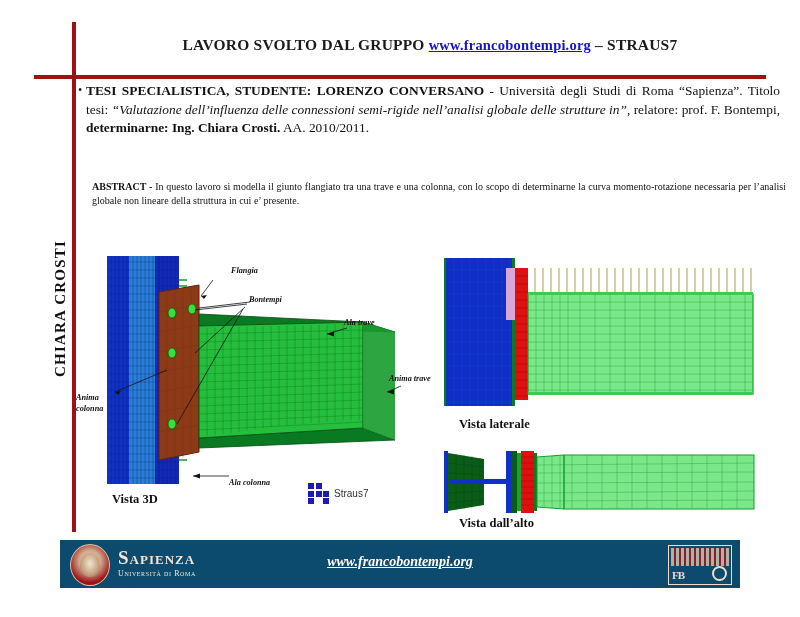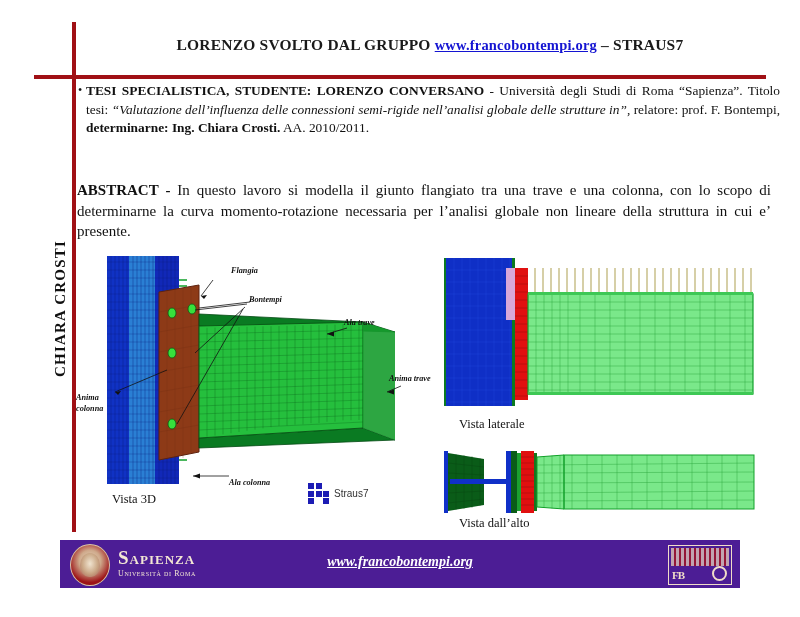--- a/index.html
+++ b/index.html
@@ -23,38 +23,38 @@
       letter-spacing:1.2px;color:#111;text-align:center;}
 
   
   .para{position:absolute;color:#111;}
   .p1{left:80px;top:82px;width:700px;font-size:13.4px;line-height:1.38;text-align:justify;}
   .p1 .bullet{position:absolute;left:-2px;top:0;font-size:12px;}
   .p1 .inner{display:block;padding-left:6px;}
   .b{font-weight:bold;}
   .i{font-style:italic;}
 
-  .p2{left:77px;top:180px;width:694px;font-size:15px;line-height:1.38;text-align:justify;}
+  .p2{left:92px;top:180px;width:694px;font-size:10px;line-height:1.38;text-align:justify;}
 
   
   .fig{position:absolute;}
-  .fig-cap{position:absolute;font-family:"Liberation Serif",serif;font-weight:normal;
+  .fig-cap{position:absolute;font-family:"Liberation Serif",serif;font-weight:bold;
       font-size:12.5px;color:#111;}
   .ann{position:absolute;font-family:"Liberation Serif",serif;font-style:italic;
       font-weight:bold;font-size:8.2px;color:#111;line-height:1.15;white-space:nowrap;}
 
   
   .straus{position:absolute;left:308px;top:483px;display:flex;align-items:center;gap:5px;}
   .straus .grid{display:grid;grid-template-columns:repeat(3,6px);grid-template-rows:repeat(3,6px);gap:1.5px;}
   .straus .grid i{display:block;background:#1c1cb4;}
   .straus .grid i.off{background:transparent;}
   .straus span{font-family:"Liberation Sans",sans-serif;font-size:10px;color:#333;}
 
   
-  .footer{position:absolute;left:60px;top:540px;width:680px;height:48px;background:#4c1d95;}
+  .footer{position:absolute;left:60px;top:540px;width:680px;height:48px;background:#0c4a6e;}
   .foot-logo{position:absolute;left:10px;top:4px;width:38px;height:40px;border-radius:50%;
       background:radial-gradient(circle at 50% 40%, #e8d9c0 0%, #cfa98b 35%, #9d1418 70%, #8d1014 100%);
       border:1.5px solid #d9c3a5;}
   .foot-logo:after{content:"";position:absolute;left:9px;top:8px;width:20px;height:24px;
       background:radial-gradient(ellipse at 50% 45%, #f2e7d4 0%, #c8a583 55%, #a4645a 100%);
       border-radius:50% 50% 45% 45%;opacity:.85;}
   .foot-sap{position:absolute;left:58px;top:8px;color:#f3e6d4;font-family:"Liberation Serif",serif;}
   .foot-sap .big{font-size:19px;font-weight:bold;letter-spacing:1px;font-variant:small-caps;display:block;line-height:1;}
   .foot-sap .small{font-size:8px;letter-spacing:.6px;font-variant:small-caps;display:block;margin-top:2px;}
   .foot-url{position:absolute;left:0;top:14px;width:680px;text-align:center;
@@ -72,21 +72,21 @@
 </style>
 </head>
 <body>
 
 <div id="slide">
 
   <div class="v-rule"></div>
   <div class="h-rule"></div>
 
   <div class="header-title">
-    <span>LORENZO SVOLTO DAL GRUPPO </span><a class="lnk" href="#">www.francobontempi.org</a><span> – STRAUS7</span>
+    <span>LAVORO SVOLTO DAL GRUPPO </span><a class="lnk" href="#">www.francobontempi.org</a><span> – STRAUS7</span>
   </div>
 
   <div class="side-label">CHIARA CROSTI</div>
 
   <div class="para p1">
     <span class="bullet">•</span>
     <span class="inner">
       <span class="b">TESI SPECIALISTICA, STUDENTE: LORENZO CONVERSANO</span><span> - Università degli Studi di Roma “Sapienza”. Titolo tesi: </span><span class="i">“Valutazione dell’influenza delle connessioni semi-rigide nell’analisi globale delle strutture in”</span><span>, relatore: prof. F. Bontempi, </span><span class="b">determinarne: Ing. Chiara Crosti.</span><span> AA. 2010/2011.</span>
     </span>
   </div>

